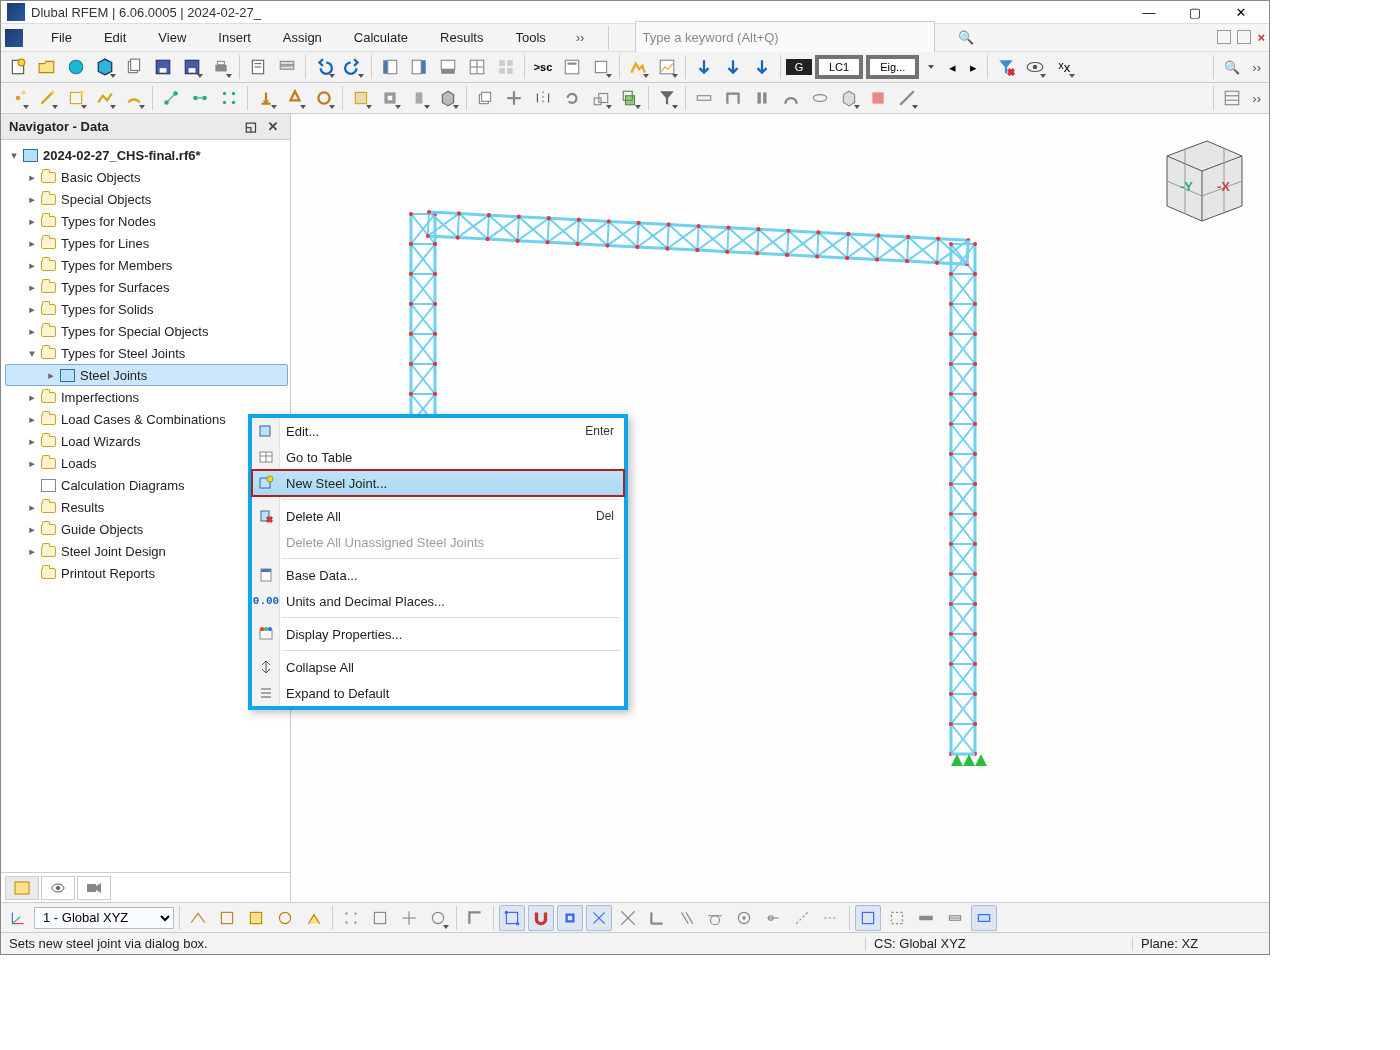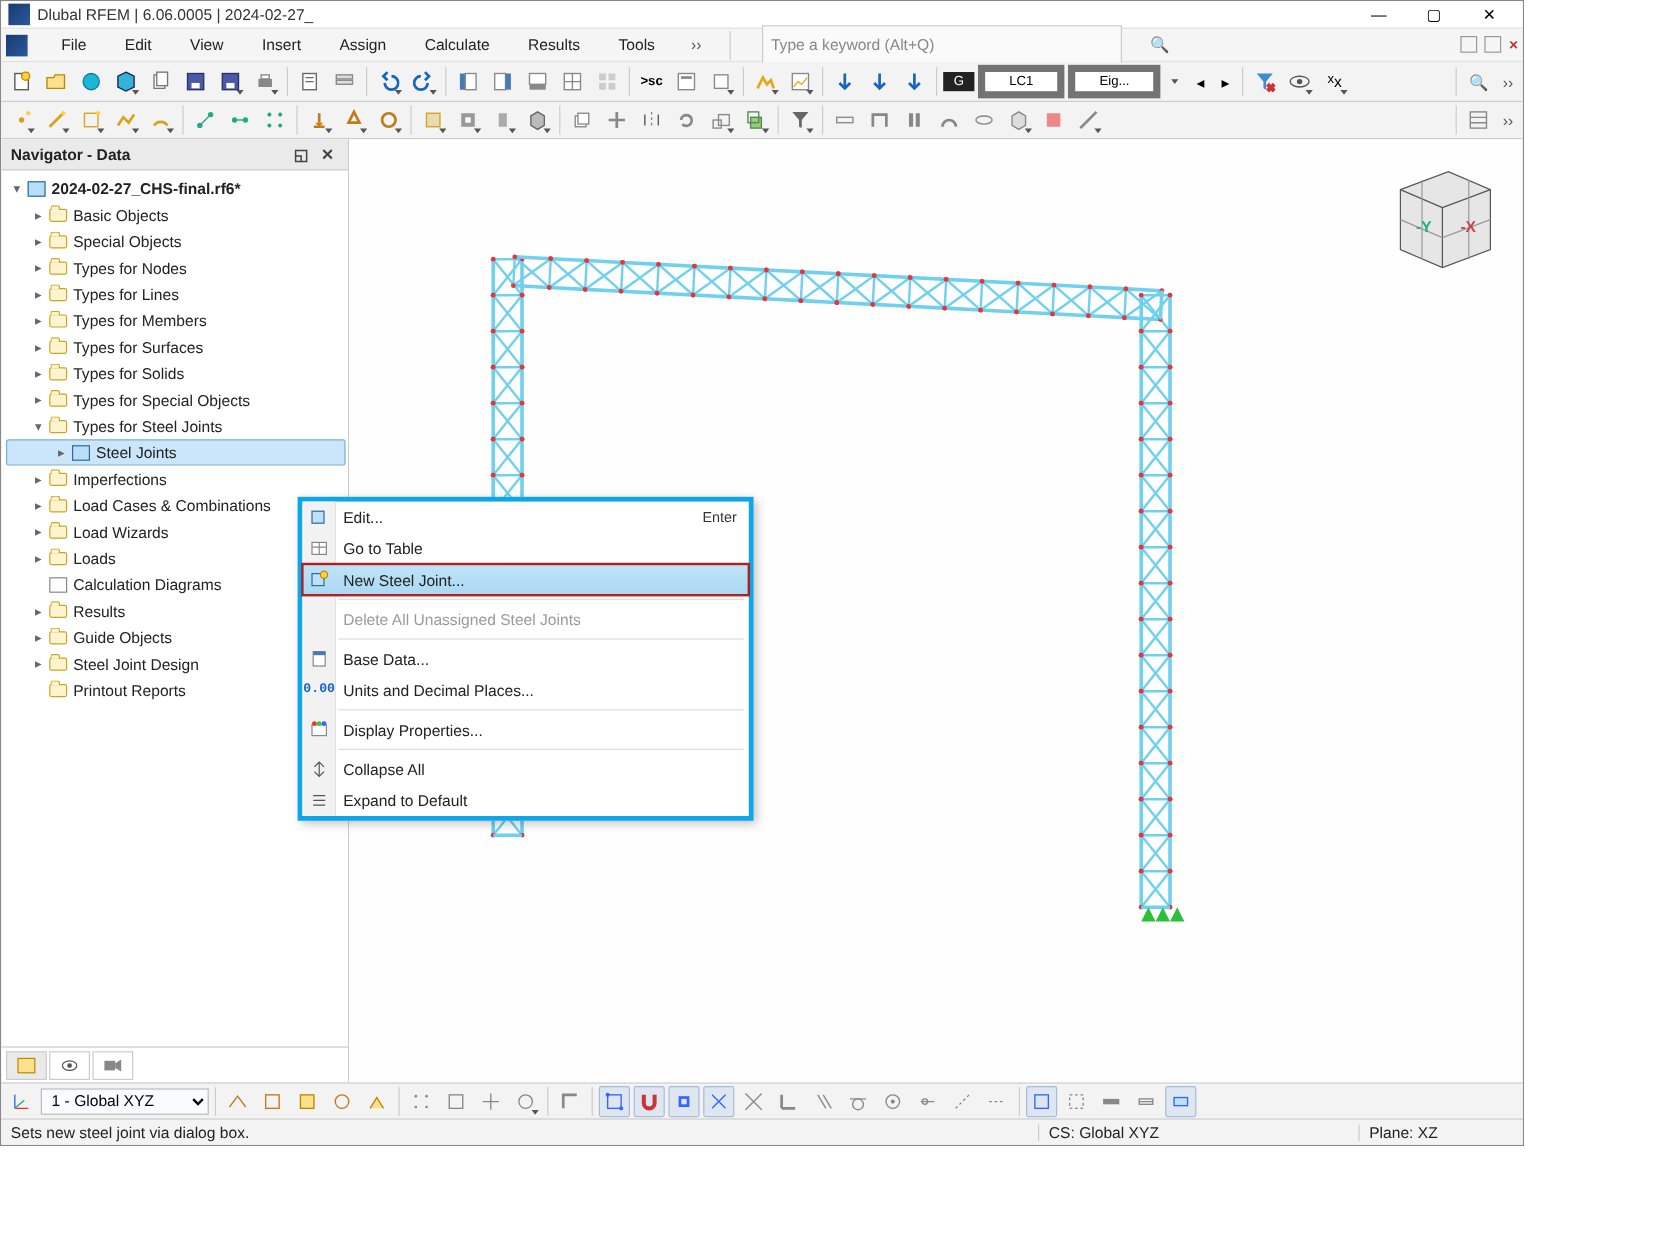--- a/index.html
+++ b/index.html
@@ -19,21 +19,21 @@
 .menubar .hdr-extra { margin-left:auto; display:flex; gap:6px; }
 .hdr-mini { width:14px; height:14px; border:1px solid #999; }
 
 .toolbar { background:#f3f3f3; border-bottom:1px solid #ccc; display:flex; align-items:center; padding:2px 4px; gap:3px; flex-wrap:nowrap; }
 .toolbar.row2 { border-bottom:1px solid #ccc; }
 .tb-btn { width:26px; height:26px; display:flex; align-items:center; justify-content:center; border:1px solid transparent; border-radius:2px; position:relative; }
 .tb-btn svg { width:18px; height:18px; }
 .tb-sep { width:1px; height:24px; background:#ccc; margin:0 2px; }
 .dd-caret { position:absolute; right:1px; bottom:1px; width:0; height:0; border-left:3px solid transparent; border-right:3px solid transparent; border-top:4px solid #555; }
 .darkchip { background:#222; color:#fff; padding:2px 6px; font-size:11px; min-width:26px; text-align:center;}
-.lightchip { border:6px solid #737373; background:#fff; padding:2px 20px; font-size:11px; }
+.lightchip { border:4px solid #737373; background:#fff; padding:2px 10px; font-size:11px; }
 
 .main { flex:1; display:flex; overflow:hidden; }
 .sidebar { width:290px; background:#fff; border-right:1px solid #ccc; display:flex; flex-direction:column; }
 .panel-header { height:26px; background:#eaeaea; border-bottom:1px solid #ccc; display:flex; align-items:center; padding:0 8px; font-weight:600; color:#222;}
 .panel-header .phbtn { margin-left:auto; width:18px; height:18px; display:flex; align-items:center; justify-content:center; color:#444;}
 .tree { flex:1; overflow:auto; padding:4px 2px 4px 4px; }
 .tree-node { display:flex; align-items:center; height:22px; padding-left:0; white-space:nowrap;}
 .tree-node .twist { width:14px; text-align:center; color:#666; font-size:11px; }
 .tree-node .icon { width:18px; height:16px; display:inline-flex; align-items:center; justify-content:center; margin-right:4px; }
 .folder-ic { width:15px; height:11px; background:#fff4cf; border:1px solid #c8a822; border-radius:2px; position:relative;}
@@ -810,20 +810,31 @@
   <div class="cm-row highlight">
     <span class="cm-ic">
         <svg viewBox="0 0 16 16">
           <rect x="2" y="3" width="10" height="10" fill="#bde1f6" stroke="#2f6aa3"></rect>
           <circle cx="12" cy="4" r="3" fill="#ffcf3e" stroke="#b68b00"></circle>
         </svg>
       </span>
     <span class="cm-label">New Steel Joint...</span>
   </div>
   <div class="cm-sep"></div>
+  <div class="cm-row">
+    <span class="cm-ic">
+        <svg viewBox="0 0 16 16">
+          <rect x="3" y="3" width="8" height="10" fill="#bde1f6" stroke="#2f6aa3"></rect>
+          <line x1="9" y1="9" x2="14" y2="14" stroke="#c33" stroke-width="3"></line>
+          <line x1="14" y1="9" x2="9" y2="14" stroke="#c33" stroke-width="3"></line>
+        </svg>
+      </span>
+    <span class="cm-label">Delete All</span>
+    <span class="cm-short">Del</span>
+  </div>
   <div class="cm-row disabled">
     <span class="cm-ic"></span>
     <span class="cm-label">Delete All Unassigned Steel Joints</span>
   </div>
   <div class="cm-sep"></div>
   <div class="cm-row">
     <span class="cm-ic">
         <svg viewBox="0 0 16 16">
           <rect x="3" y="2" width="10" height="12" fill="#fff" stroke="#888"></rect>
           <rect x="3" y="2" width="10" height="3" fill="#4a7ab5"></rect>

